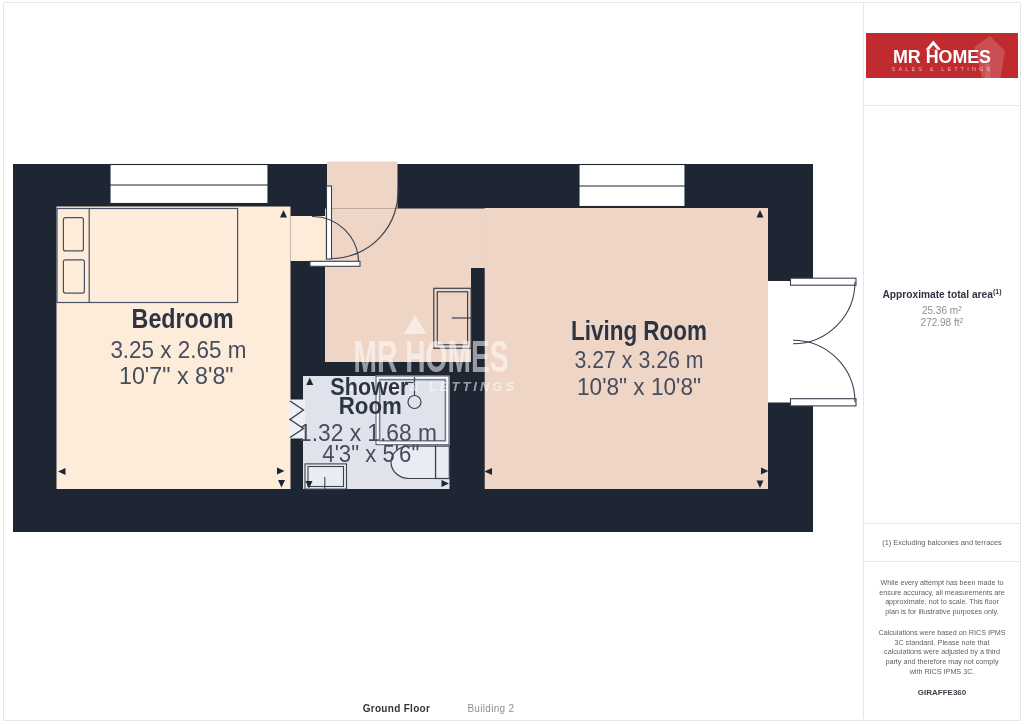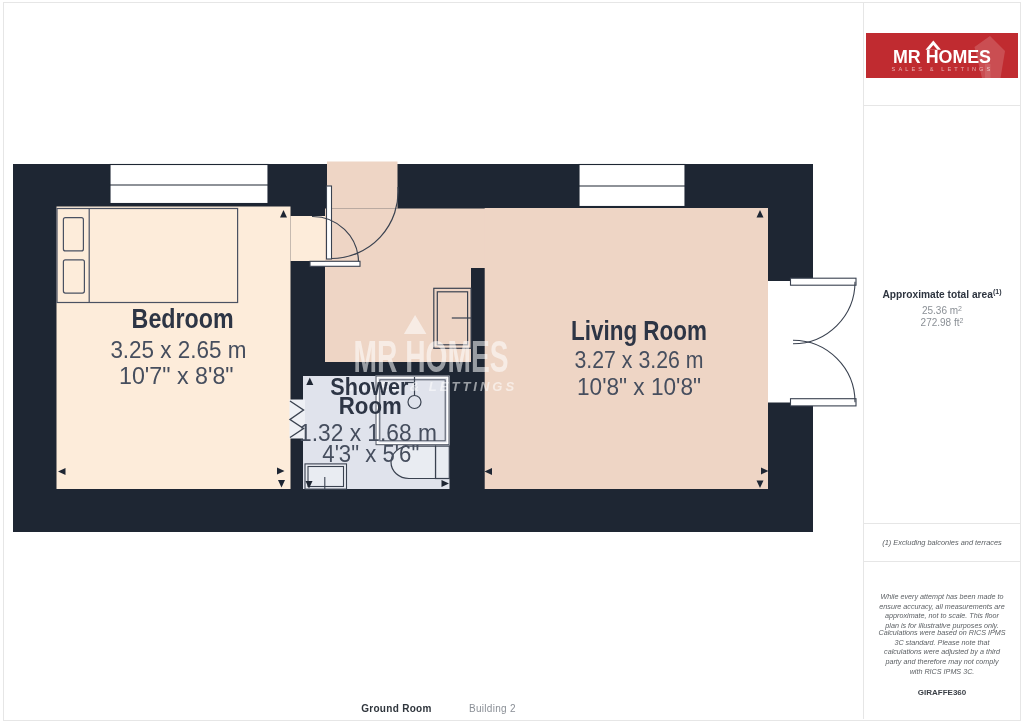--- a/index.html
+++ b/index.html
@@ -4,21 +4,21 @@
 <style>
   html,body{margin:0;padding:0;}
   body{width:1024px;height:724px;background:#ffffff;font-family:"Liberation Sans",sans-serif;position:relative;overflow:hidden;}
   .border{position:absolute;left:3px;top:2px;width:1016px;height:717px;border:1px solid #e6e6e6;}
   .vdiv{position:absolute;left:863px;top:2px;width:1px;height:717px;background:#e6e6e6;}
   .hline{position:absolute;left:864px;width:156px;height:1px;background:#e6e6e6;}
   .logo{position:absolute;left:866px;top:33px;width:152px;height:45px;background:#c02b30;overflow:hidden;}
   .side{position:absolute;left:864px;width:156px;text-align:center;color:#5d6165;}
   .atahead{font-weight:bold;color:#2e3540;font-size:10.2px;}
   .ataval{color:#8b9096;font-size:10px;}
-  .small{font-size:7.2px;line-height:9.7px;font-style:italic;}
+  .small{font-size:7.2px;line-height:9.7px;}
   .gf{position:absolute;top:702.5px;left:7px;width:863px;text-align:center;font-size:10px;color:#2f353c;letter-spacing:0.3px;}
 </style>
 </head>
 <body>
 <div class="border"></div>
 <div class="vdiv"></div>
 <div class="hline" style="top:105px"></div>
 <div class="hline" style="top:523px"></div>
 <div class="hline" style="top:561px"></div>
 
@@ -30,25 +30,25 @@
   <polygon points="59.5,16.8 67.3,7.6 75,16.8" fill="#ffffff"></polygon>
   <polygon points="63.2,16.8 67.3,11.9 71.4,16.8" fill="#c02b30"></polygon>
   <text x="76.5" y="37.5" text-anchor="middle" font-family="Liberation Sans" font-size="5.6" letter-spacing="3.1" fill="rgba(255,255,255,0.62)">SALES &amp; LETTINGS</text>
 </svg>
 </div>
 
 <div class="side atahead" style="top:288px;">Approximate total area<span style="font-size:7px;vertical-align:4px;">(1)</span></div>
 <div class="side ataval" style="top:305px;">25.36 m<span style="font-size:7px;vertical-align:3px;">2</span></div>
 <div class="side ataval" style="top:317px;">272.98 ft<span style="font-size:7px;vertical-align:3px;">2</span></div>
 <div class="side small" style="top:538px;font-size:7.4px;">(1) Excluding balconies and terraces</div>
-<div class="side small" style="top:592px;">While every attempt has been made to<br>ensure accuracy, all measurements are<br>approximate, not to scale. This floor<br>plan is for illustrative purposes only.</div>
+<div class="side small" style="top:578px;">While every attempt has been made to<br>ensure accuracy, all measurements are<br>approximate, not to scale. This floor<br>plan is for illustrative purposes only.</div>
 <div class="side small" style="top:628px;">Calculations were based on RICS IPMS<br>3C standard. Please note that<br>calculations were adjusted by a third<br>party and therefore may not comply<br>with RICS IPMS 3C.</div>
 <div class="side" style="top:687.5px;font-size:8px;color:#3a3f46;font-weight:bold;">GIRAFFE<b>360</b></div>
 
-<div class="gf"><b>Ground Room</b><span style="color:#8a8f96;padding-left:28px;">&nbsp;&nbsp;&nbsp;Building 2</span></div>
+<div class="gf"><b>Ground Floor</b><span style="color:#8a8f96;padding-left:28px;">&nbsp;&nbsp;&nbsp;Building 2</span></div>
 
 <svg style="position:absolute;left:0;top:0;" width="863" height="724" viewBox="0 0 863 724">
 
   <rect x="13" y="164" width="800" height="368" fill="#1e2633"></rect>
 
   <rect x="56.5" y="206.5" width="234" height="282.5" fill="#fdecda"></rect>
   <rect x="290.5" y="216" width="34.5" height="45" fill="#fdecda"></rect>
   <rect x="325" y="208.5" width="146" height="153.5" fill="#eed5c5"></rect>
   <rect x="471" y="208.5" width="14" height="59.5" fill="#eed5c5"></rect>
   <rect x="327" y="161.5" width="70.5" height="47" fill="#eed5c5"></rect>

